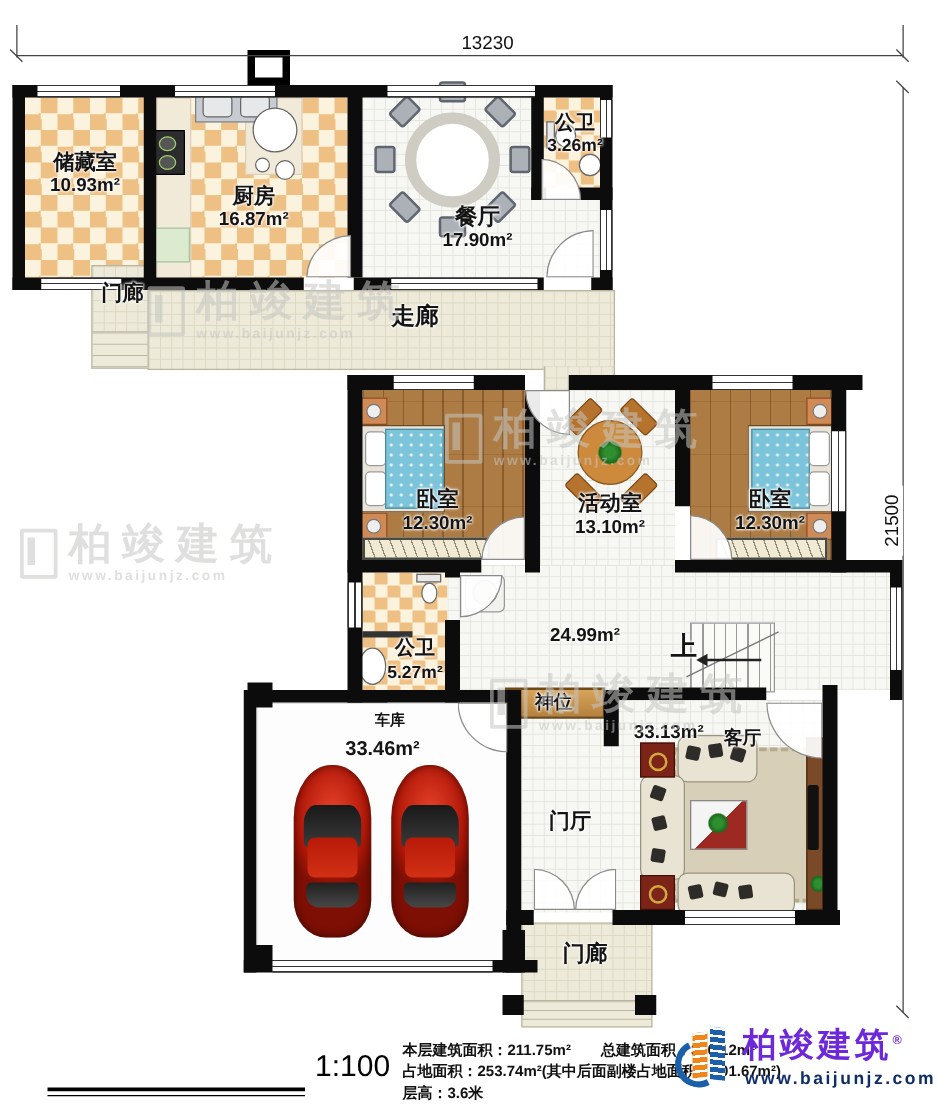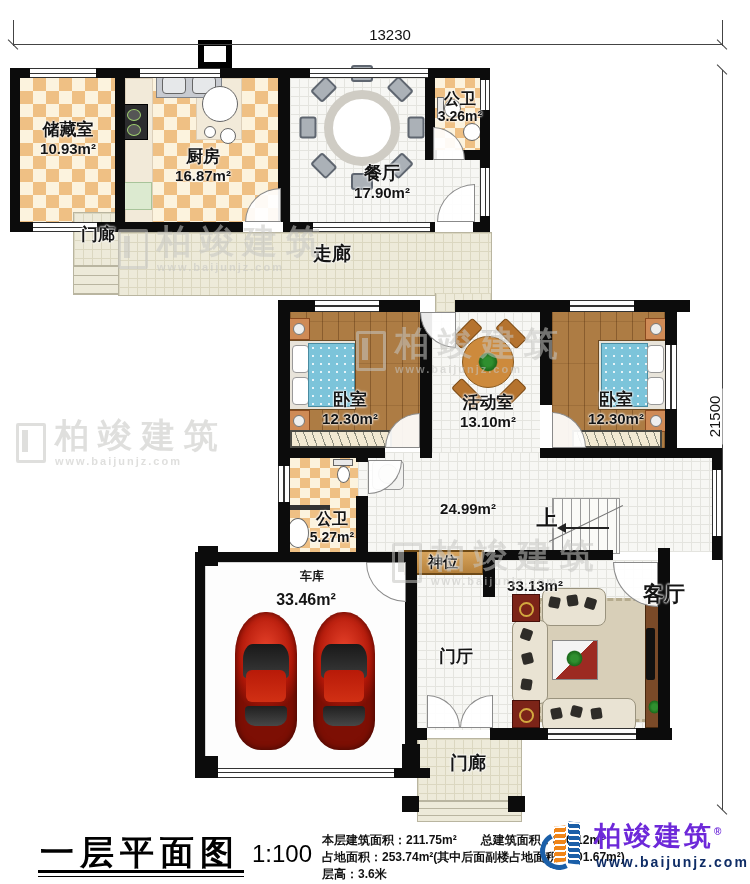--- a/index.html
+++ b/index.html
@@ -288,21 +288,21 @@
   <div class="lbl" style="left:582px;top:391px;width:68px;font-size:17px">卧室</div>
   <div class="lbl" style="left:578px;top:411px;width:76px;font-size:15px">12.30m²</div>
   <div class="lbl" style="left:306px;top:511px;width:52px;font-size:16px">公卫</div>
   <div class="lbl" style="left:303px;top:530px;width:58px;font-size:14px">5.27m²</div>
   <div class="lbl" style="left:436px;top:501px;width:64px;font-size:15px">24.99m²</div>
   <div class="lbl" style="left:534px;top:507px;width:26px;font-size:21px">上</div>
   <div class="lbl" style="left:418px;top:554px;width:50px;font-size:15px">神位</div>
   <div class="lbl" style="left:281px;top:570px;width:62px;font-size:12px">车库</div>
   <div class="lbl" style="left:269px;top:592px;width:74px;font-size:16px">33.46m²</div>
   <div class="lbl" style="left:504px;top:578px;width:62px;font-size:15px">33.13m²</div>
-  <div class="lbl" style="left:636px;top:583px;width:56px;font-size:21px">客厅</div>
+  <div class="lbl" style="left:566px;top:583px;width:56px;font-size:15px">客厅</div>
   <div class="lbl" style="left:430px;top:648px;width:52px;font-size:17px">门厅</div>
   <div class="lbl" style="left:438px;top:754px;width:60px;font-size:18px">门廊</div>
 
   <div class="dimline" style="left:13px;top:44px;width:709px;height:1px"></div>
   <div class="dimline" style="left:13px;top:20px;width:1px;height:26px"></div>
   <div class="dimline" style="left:722px;top:20px;width:1px;height:26px"></div>
   <div class="tick" style="left:6px;top:44px"></div>
   <div class="tick" style="left:715px;top:44px"></div>
   <div class="dimtxt" style="left:352px;top:26px;width:76px">13230</div>
   <div class="dimline" style="left:722px;top:70px;width:1px;height:740px"></div>
@@ -340,21 +340,20 @@
   <div class="wm" style="left:392px;top:538px">
     <div class="wm-ic">
         <div></div>
       </div>
     <div>
         <div class="wm-cn">柏竣建筑</div>
         <div class="wm-url">www.baijunjz.com</div>
       </div>
   </div>
 
-  <div class="abs" style="left:40px;top:830px;font-size:34px;font-weight:700;letter-spacing:6px;color:#000">一层平面图</div>
   <div class="abs" style="left:38px;top:870px;width:206px;height:3px;background:#000"></div>
   <div class="abs" style="left:38px;top:876px;width:206px;height:1px;background:#000"></div>
   <div class="abs" style="left:252px;top:840px;font-size:24px;color:#000">1:100</div>
   <div class="abs" style="left:322px;top:832px;font-size:12px;font-weight:700;color:#111;white-space:nowrap">本层建筑面积：211.75m²　　总建筑面积：330.12m²</div>
   <div class="abs" style="left:322px;top:849px;font-size:12px;font-weight:700;color:#111;white-space:nowrap">占地面积：253.74m²(其中后面副楼占地面积：101.67m²)</div>
   <div class="abs" style="left:322px;top:866px;font-size:12px;font-weight:700;color:#111;white-space:nowrap">层高：3.6米</div>
 
   <div class="abs" style="left:540px;top:816px;width:208px;height:62px">
     <div class="abs" style="left:0;top:2px;width:48px;height:56px">
       <div class="abs" style="left:0;top:14px;width:38px;height:38px;border:5px solid #1b5fa8;border-top-color:transparent;border-right-color:transparent;border-radius:50%;transform:rotate(18deg);box-sizing:border-box"></div>

